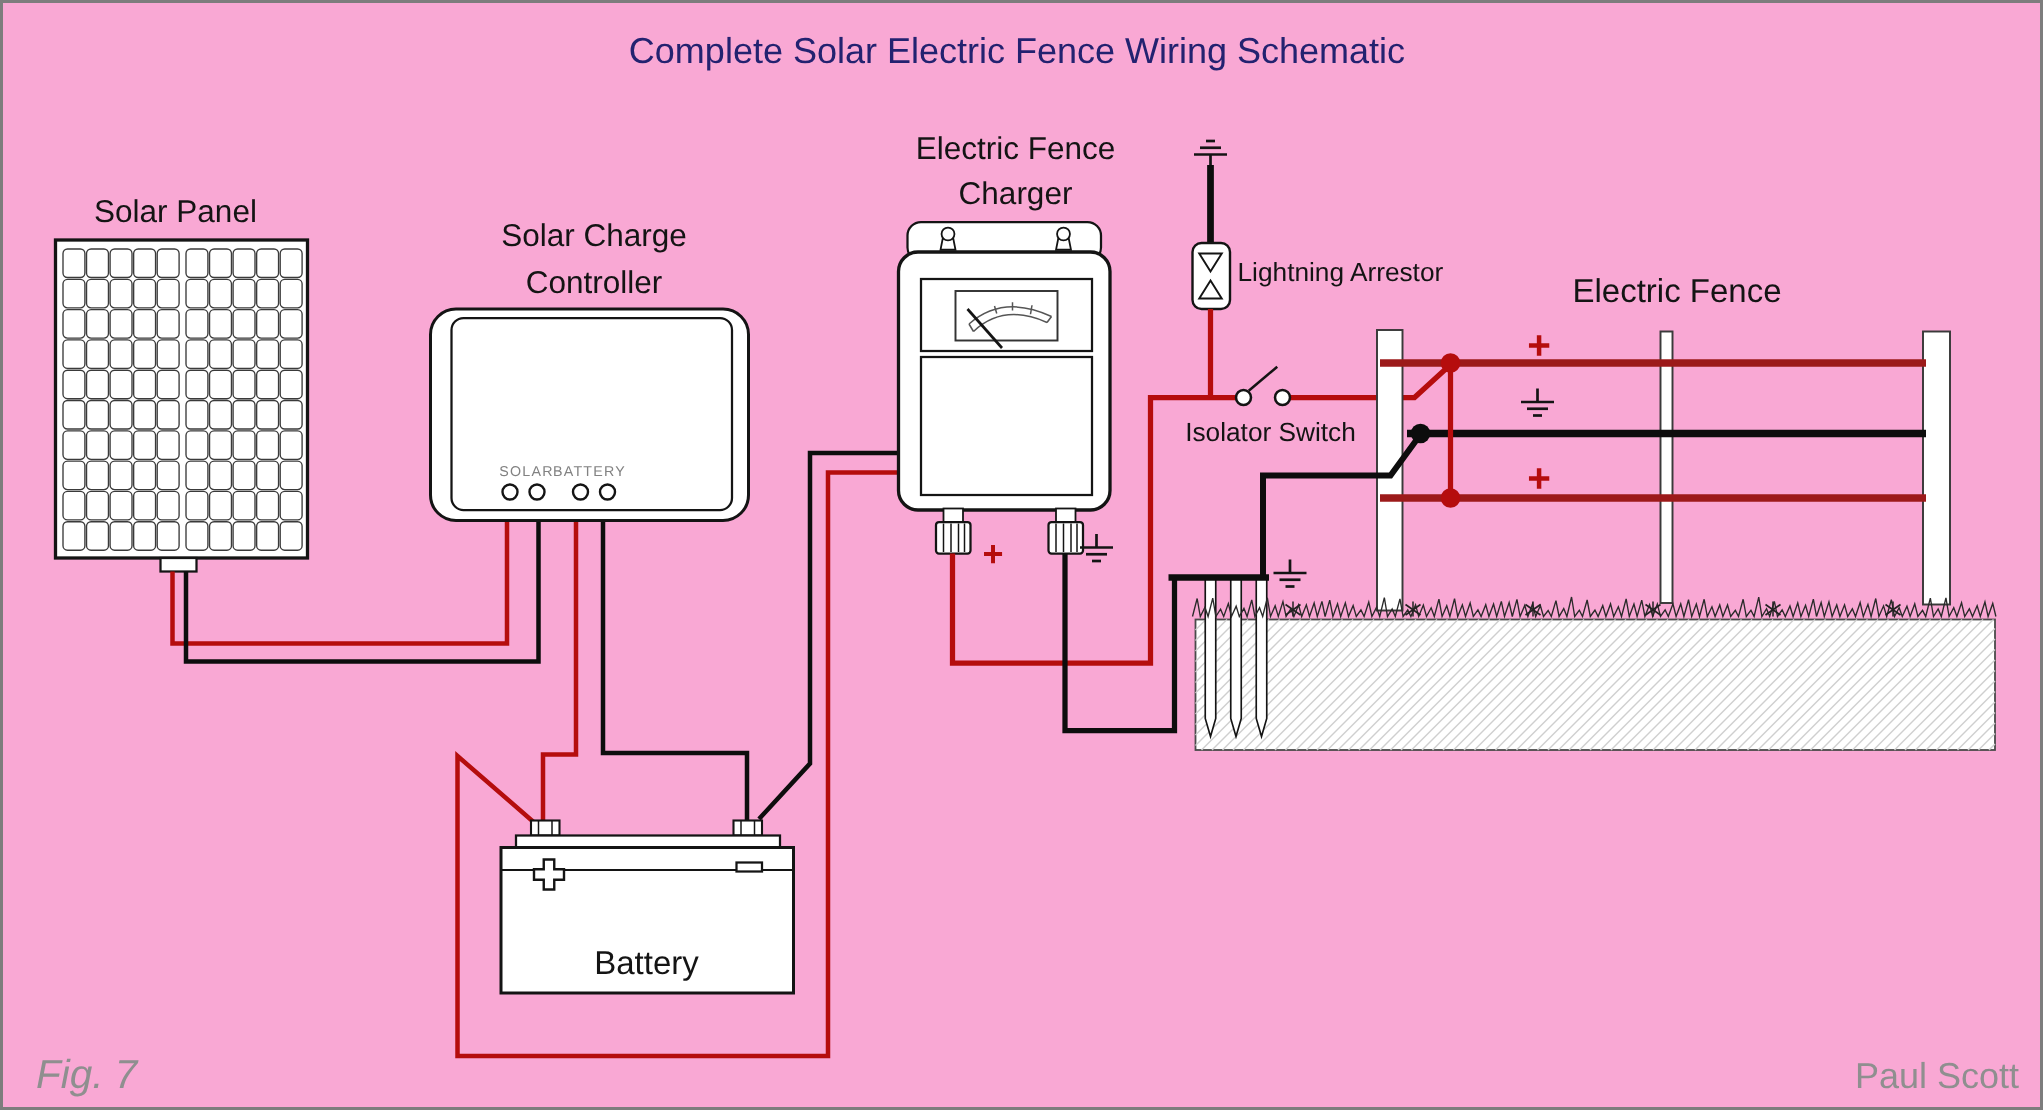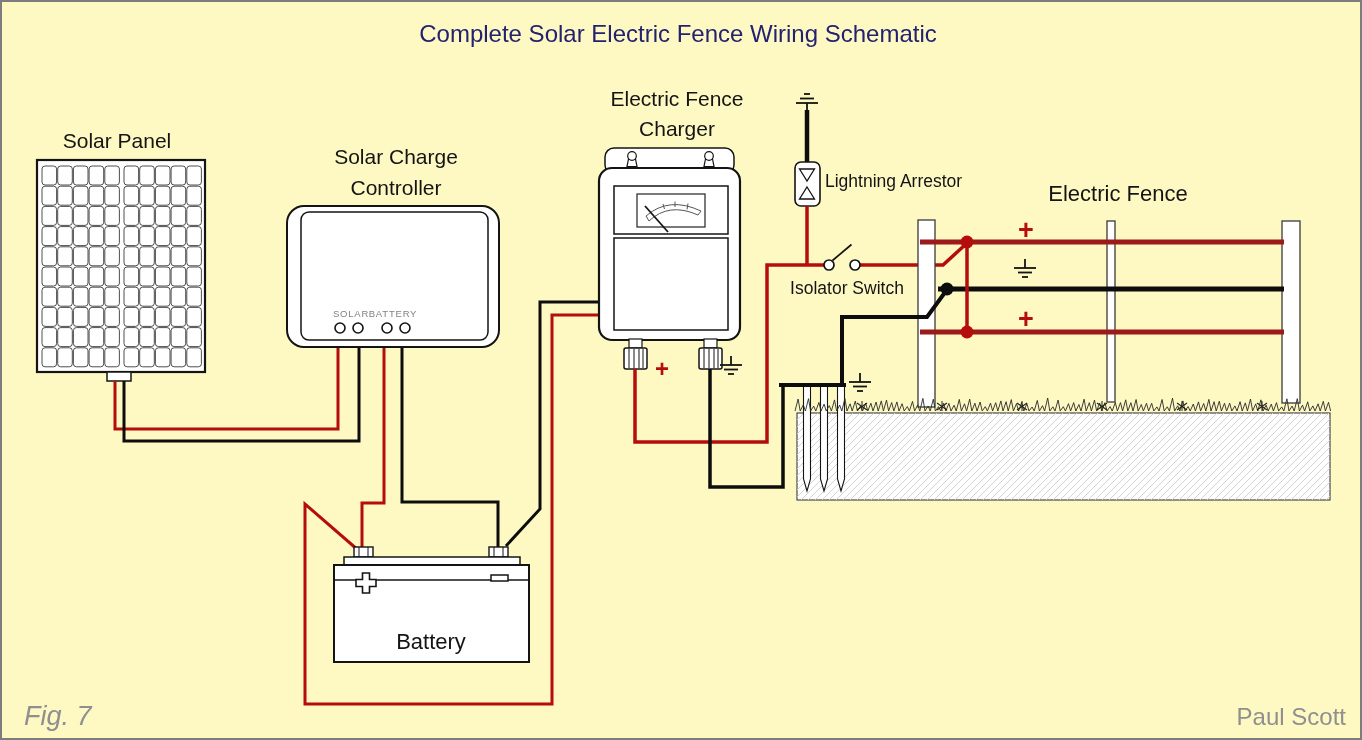--- a/index.html
+++ b/index.html
@@ -1,17 +1,17 @@
 <!DOCTYPE html>
 <html><head>
 <meta charset="utf-8">
 <style>
   html,body{margin:0;padding:0;background:#e8e8e8;}
   .canvas{
-    position:relative;width:1362px;height:740px;background:#fef9c3;
+    position:relative;width:1362px;height:740px;background:#f9a8d4;
     border:2px solid #7d7d7d;box-sizing:border-box;overflow:hidden;
     font-family:"Liberation Sans",sans-serif;
   }
   svg{position:absolute;left:0;top:0;}
   text{font-family:"Liberation Sans",sans-serif;fill:#141414;}
   .title{font-size:24px;font-weight:500;fill:#232270;}
   .lbl{font-size:21px;}
   .lbl-lg{font-size:22px;}
   .lbl-sm{font-size:17.5px;}
   .tiny{font-size:9.5px;fill:#828282;letter-spacing:.8px;}

